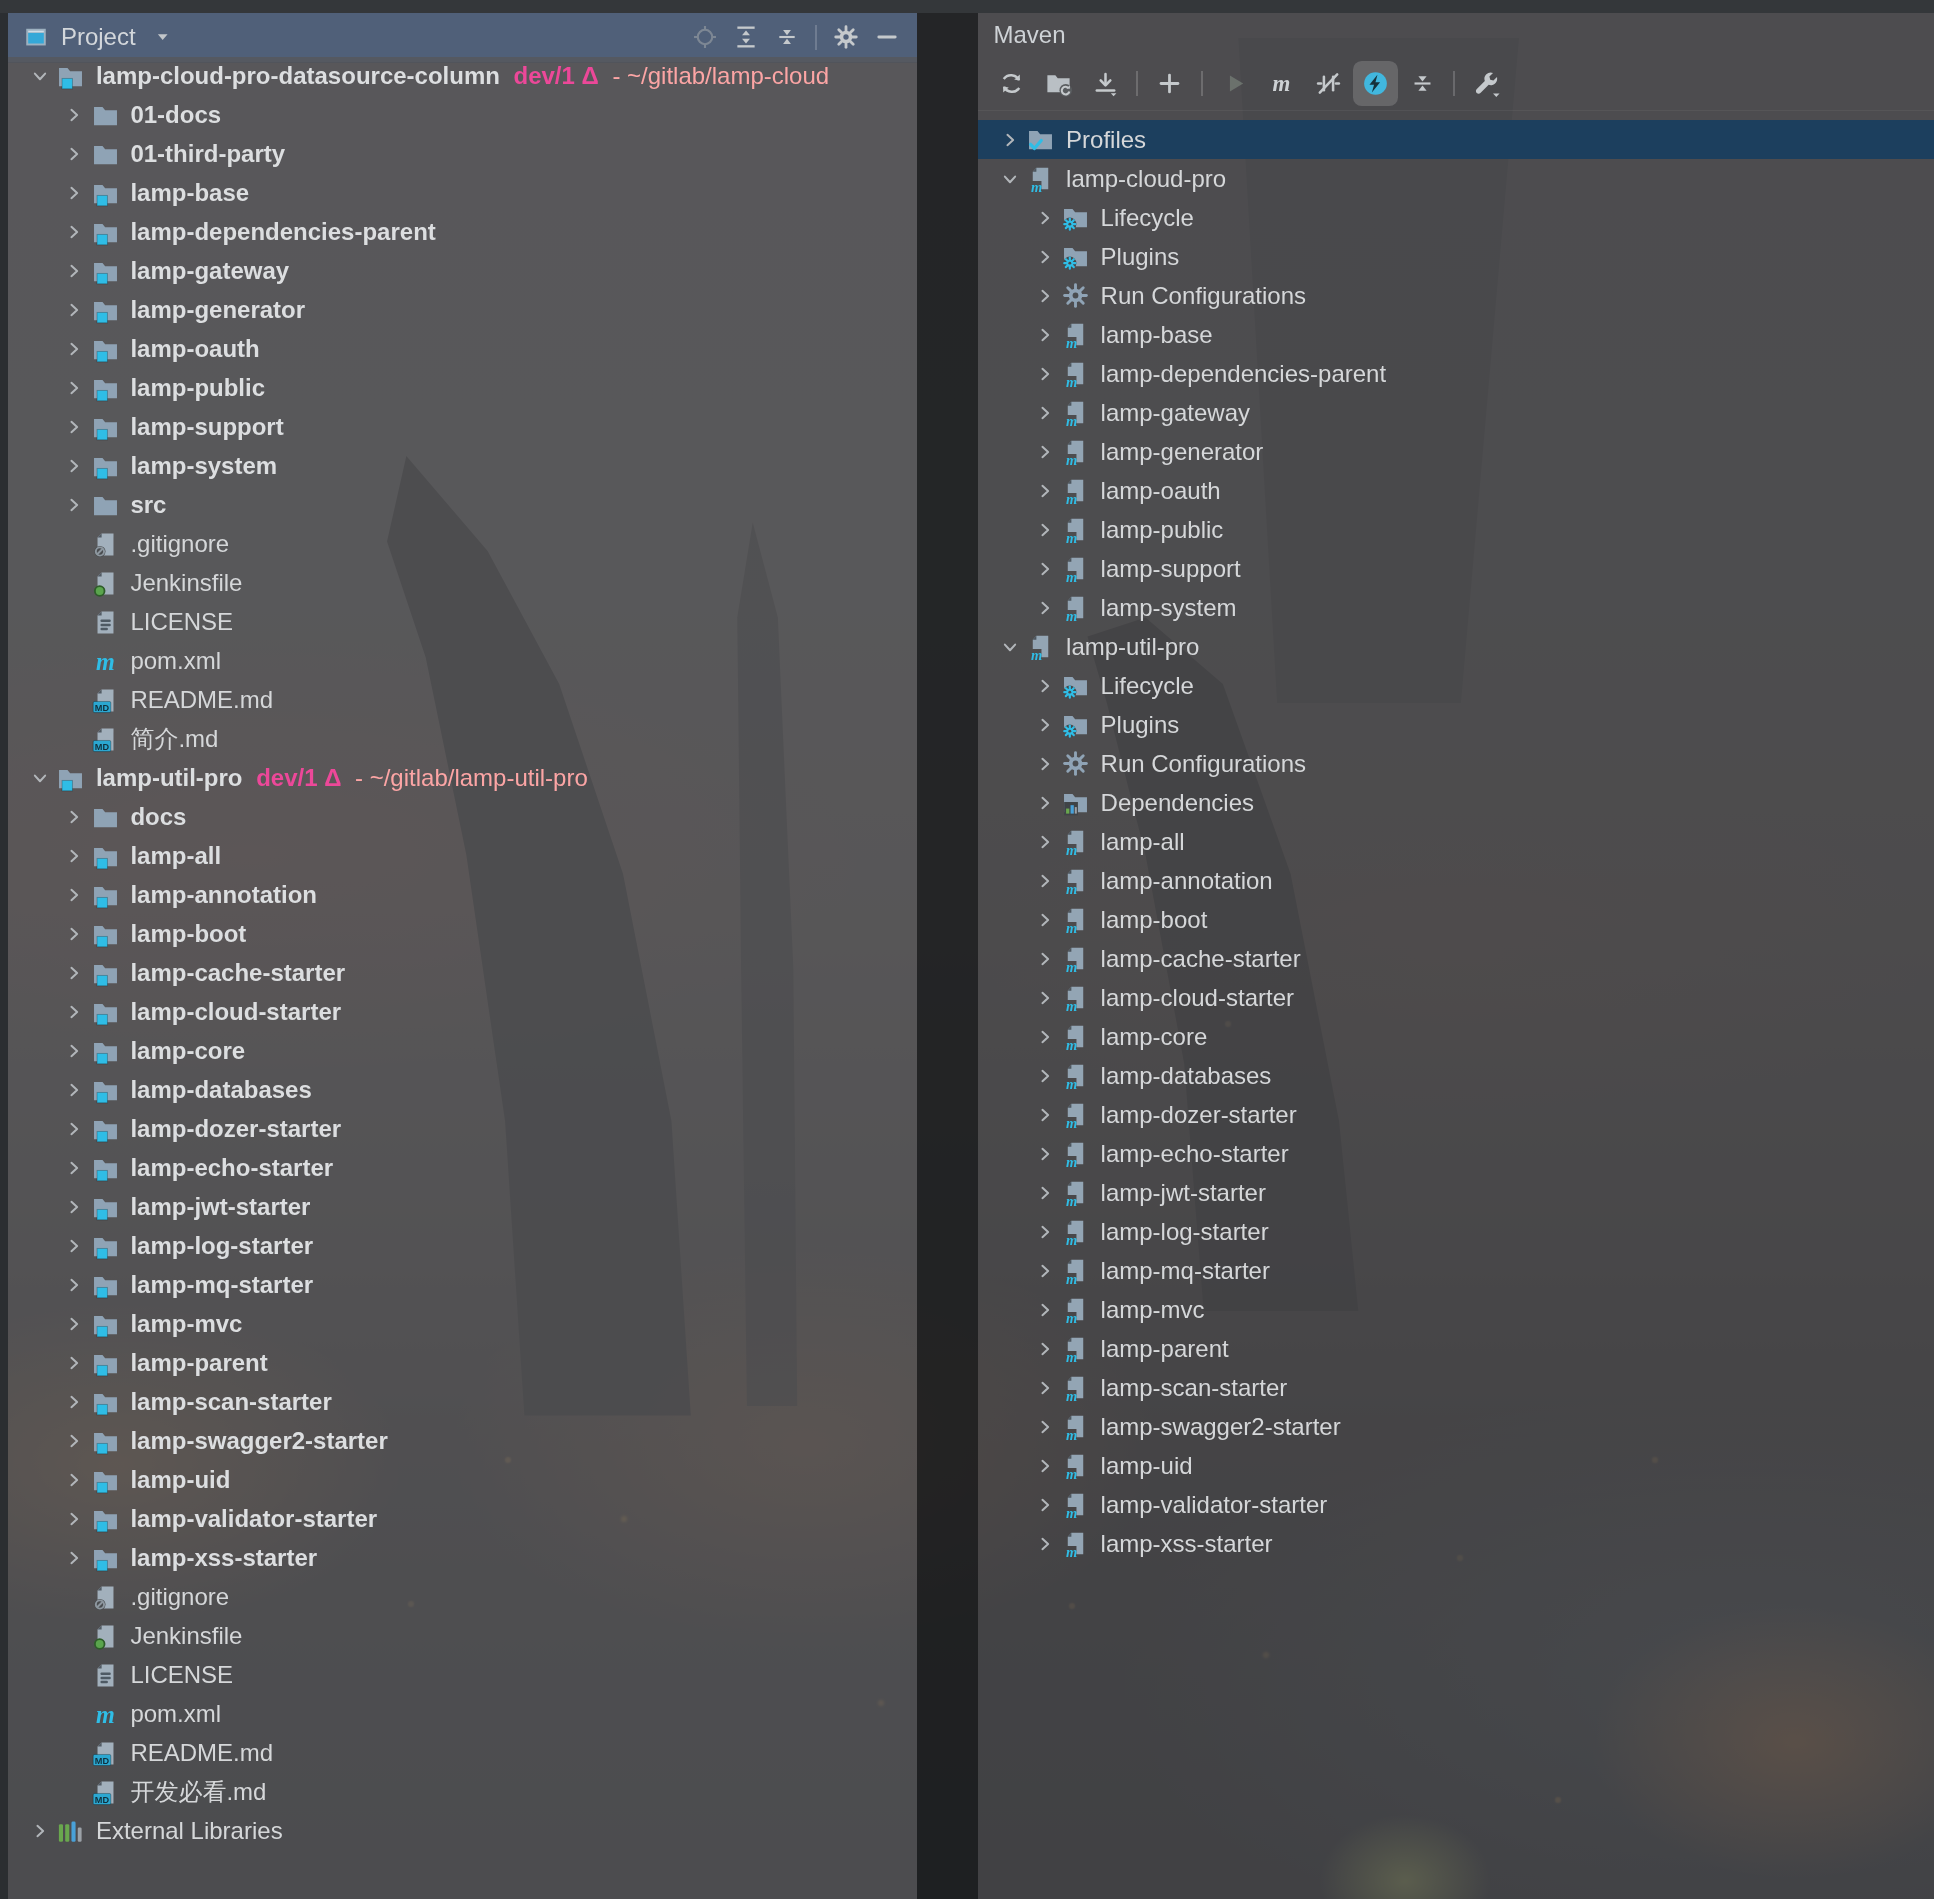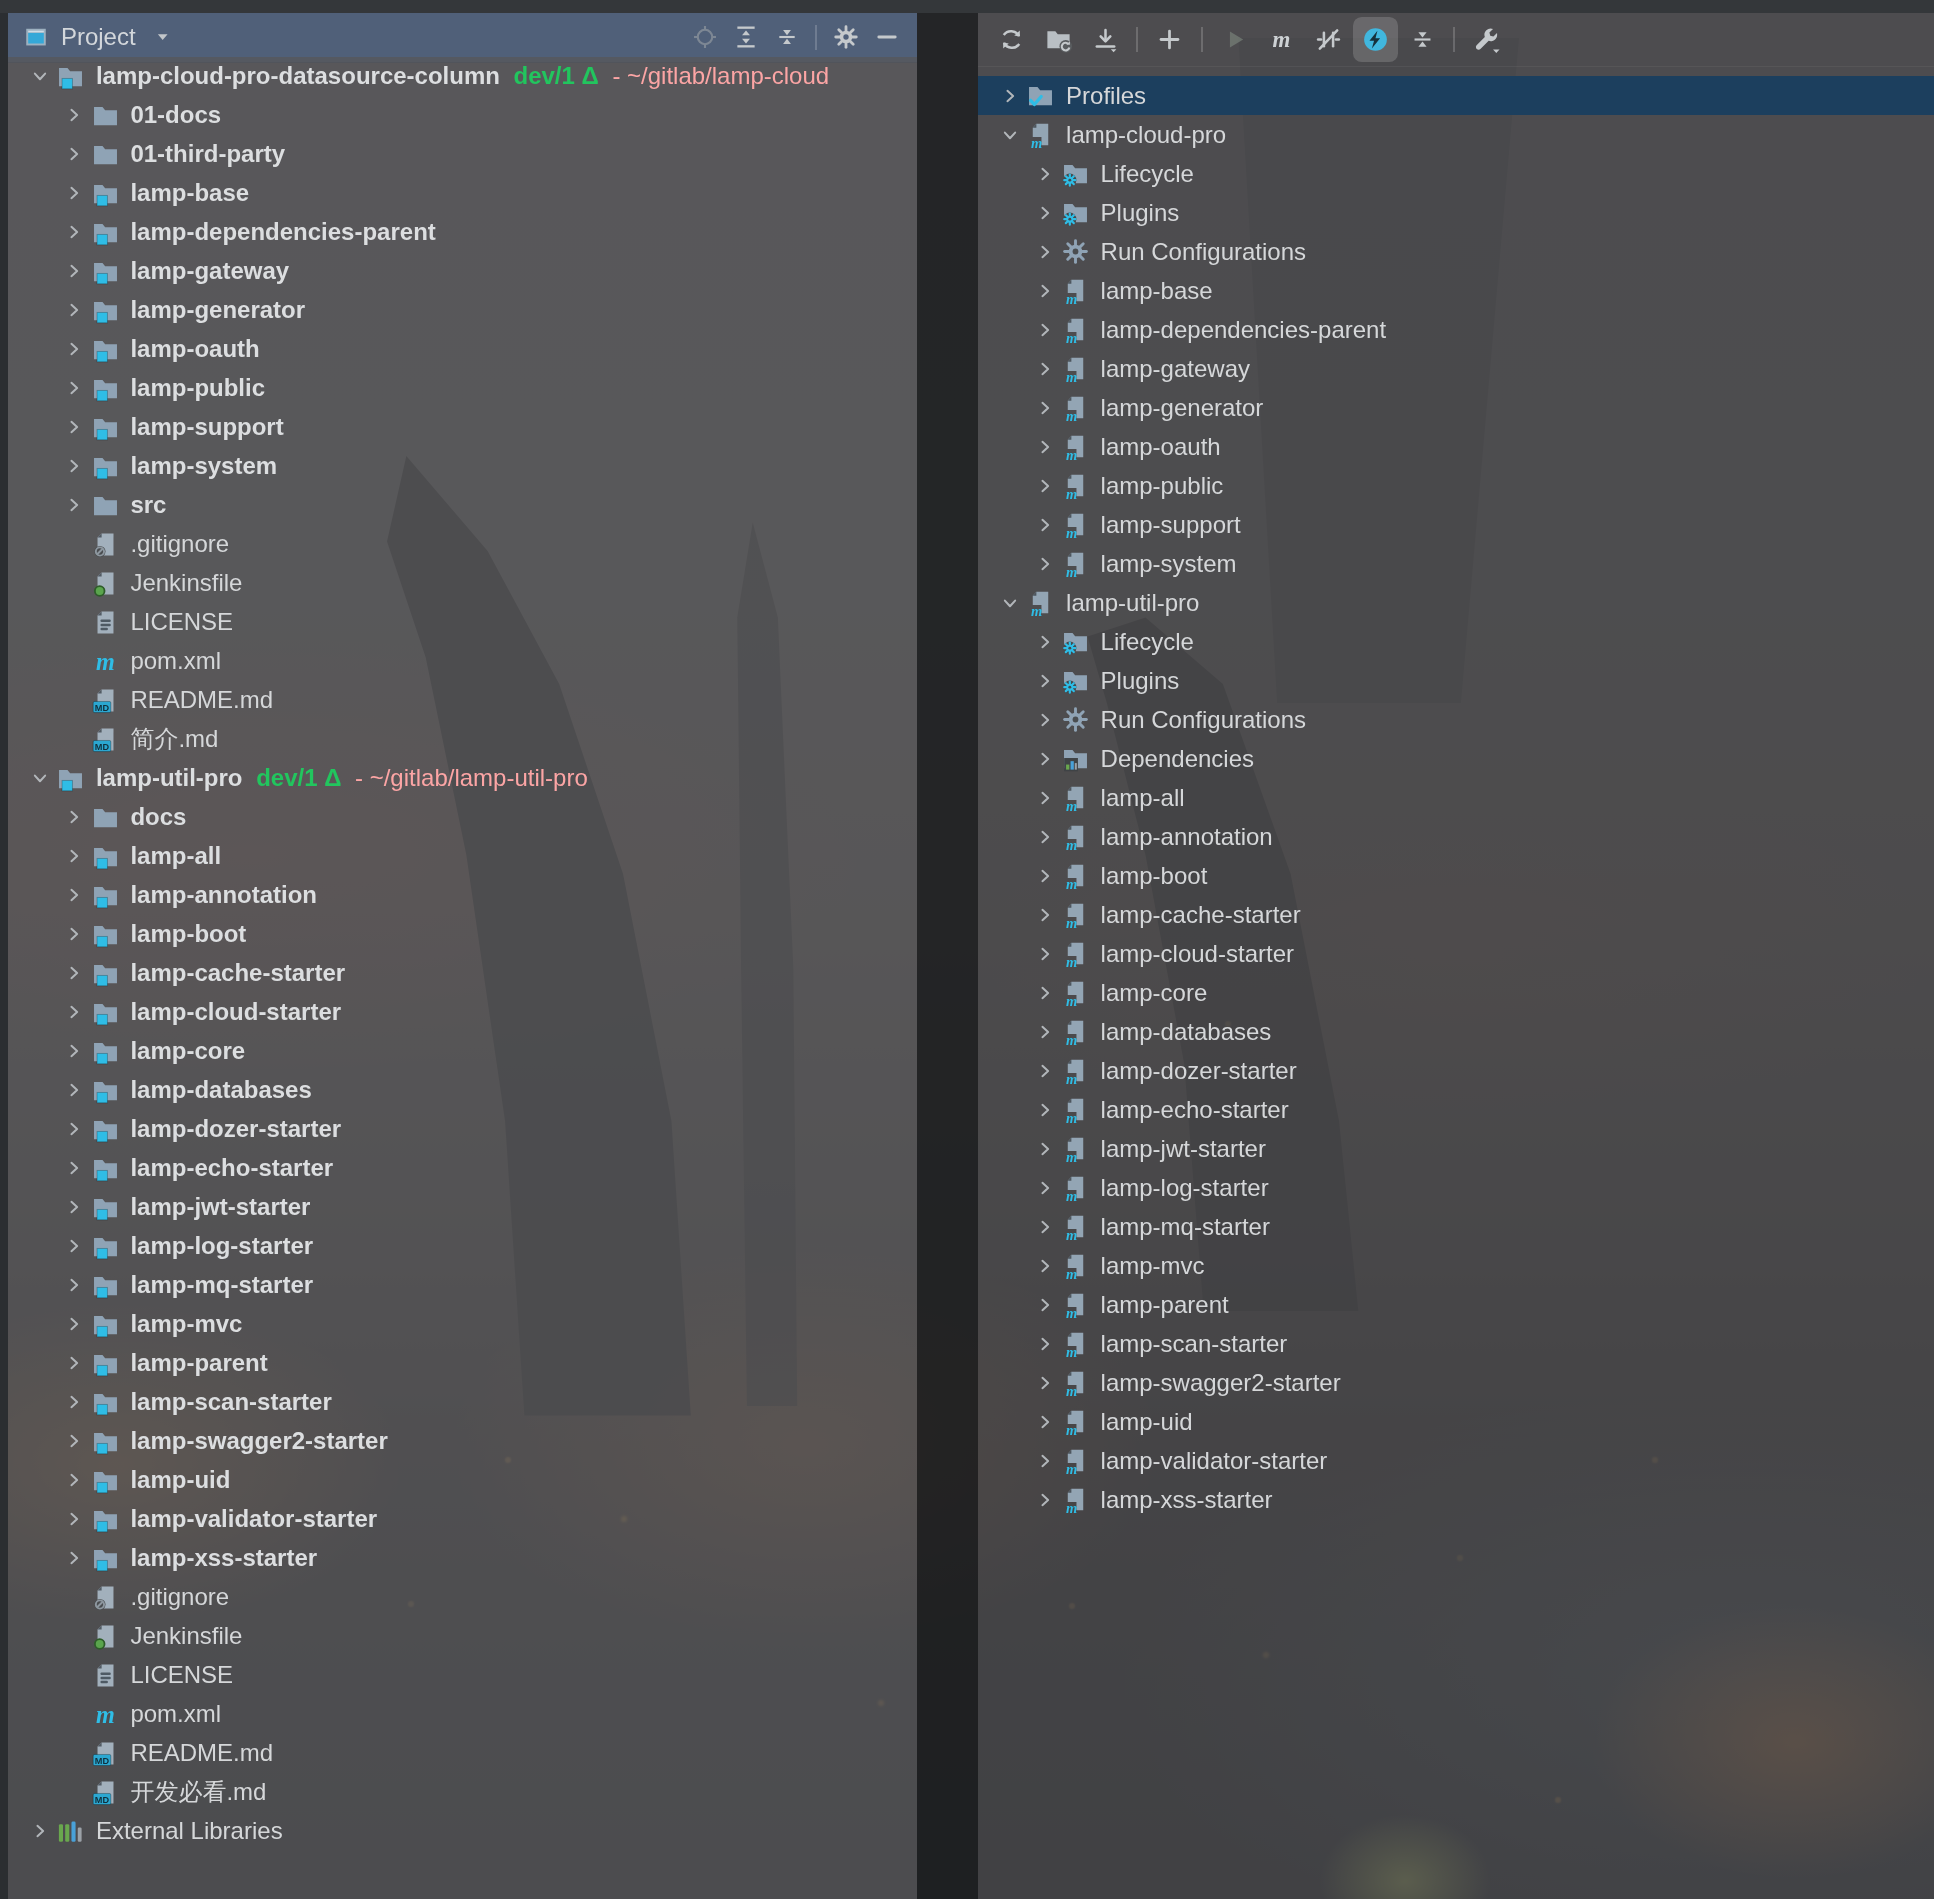--- a/index.html
+++ b/index.html
@@ -84,21 +84,21 @@
   .maven-panel  .row { height:39px; }
   .row.bold .lbl { font-weight:bold; color:#dcdee0; }
   .row.sel-focus { background:#3870d9; }
   .row.sel-focus .lbl { color:#ffffff; }
   .row.sel-blur  { background:#1c3f5e; }
   .chev { width:29px; height:29px; flex:none; display:flex; align-items:center; justify-content:center; }
   .chev svg { width:22px; height:22px; }
   .icon { width:29px; height:29px; flex:none; margin-left:1.9px; margin-right:10.7px;
     display:flex; align-items:center; justify-content:center; }
   .icon svg { width:29px; height:29px; }
-  .branch { color:#22c55e; font-weight:bold; margin-left:13.6px; }
+  .branch { color:#ec4899; font-weight:bold; margin-left:13.6px; }
   .path { color:#fca5a5; margin-left:13.6px; }
 </style>
 </head>
 <body>
 
 <div class="bg">
   <div class="spire s1"></div>
   <div class="spire s3"></div>
   <div class="spire s2"></div>
   <div class="spire s4"></div>
@@ -796,20 +796,23 @@
             <rect x="12.8" y="3.8" width="3.4" height="16.7" rx="1.1" fill="#49a1d8"></rect>
             <rect x="18" y="8.6" width="3.2" height="11.9" rx="1.1" fill="#9ba1a7"></rect>
           </svg>
         </span>
         <span class="lbl">External Libraries</span>
       </div>
     </div>
 </section>
 
 <section class="panel maven-panel">
+  <div class="mtitle">
+    <span>Maven</span>
+  </div>
   <div class="mtoolbar" id="m-toolbar">
       <span class="tbtn">
         <svg viewBox="0 0 24 24" xmlns="http://www.w3.org/2000/svg">
           <g fill="none" stroke="#c5c9cc" stroke-width="2.1">
             <path d="M5.6 8.2a7.4 7.4 0 0 1 12.6 1"></path>
             <path d="M18.4 15.8a7.4 7.4 0 0 1-12.6-1"></path>
           </g>
           <path d="M18.9 4.6v5l-4.6-1z" fill="#c5c9cc"></path>
           <path d="M5.1 19.4v-5l4.6 1z" fill="#c5c9cc"></path>
         </svg>

